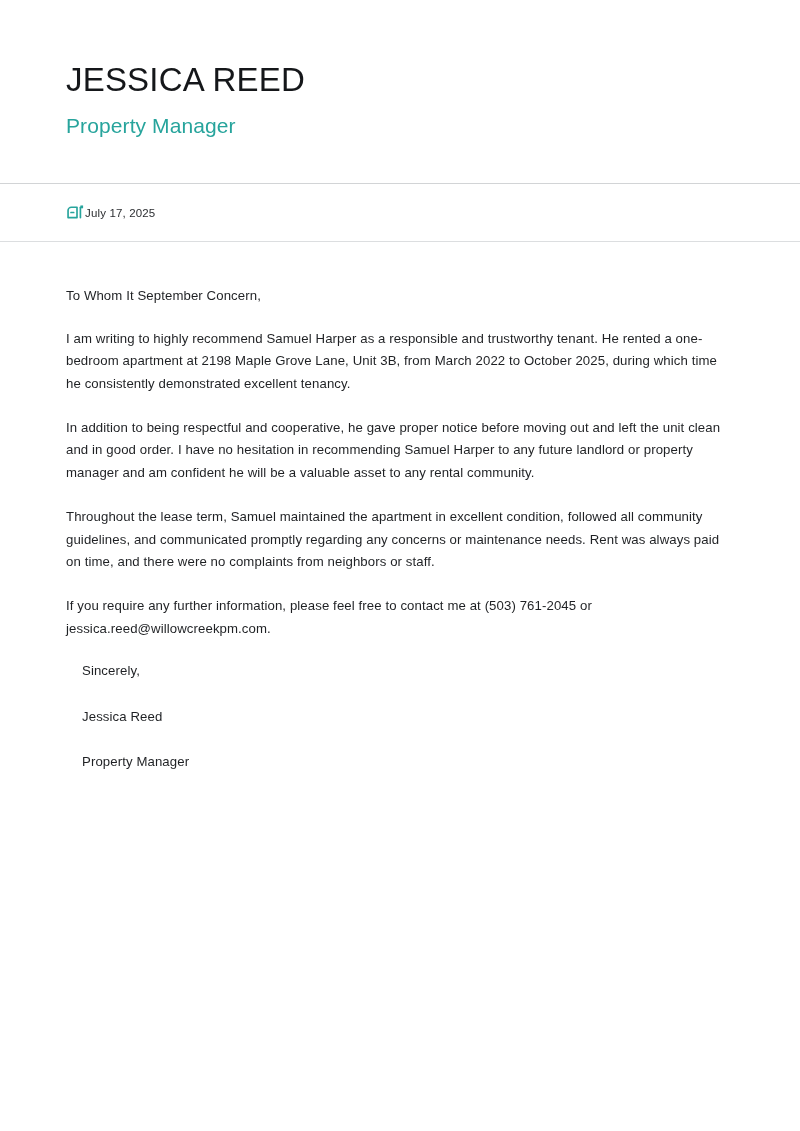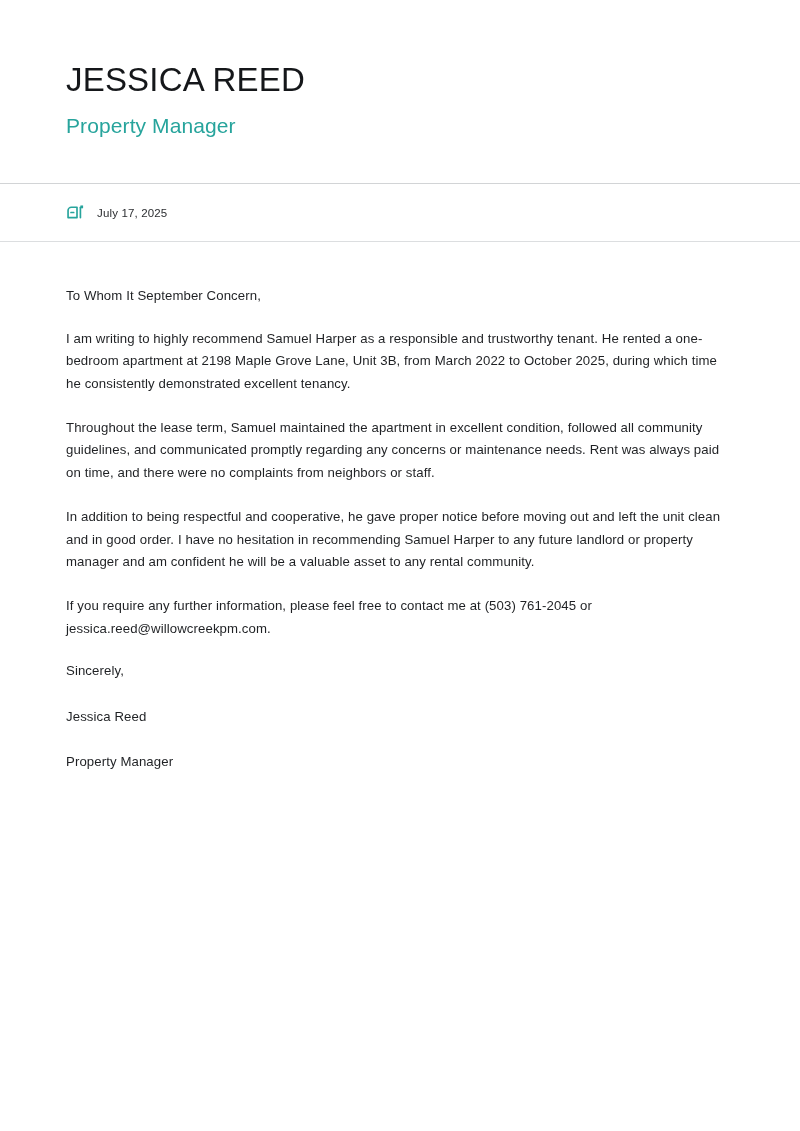--- a/index.html
+++ b/index.html
@@ -68,21 +68,20 @@
   }
   .mailbox-icon {
     width: 19px;
     height: 19px;
     display: block;
     flex: 0 0 auto;
   }
   .meta-date {
     font-size: 11.5px;
     color: #2b2d30;
-    margin-left: 12px;
     letter-spacing: 0.15px;
     white-space: nowrap;
   }
 
   
   .letter {
     padding: 0 66px;
     box-sizing: border-box;
     width: 800px;
   }
@@ -102,21 +101,21 @@
     line-height: 1.72;
     color: #1f2124;
     margin: 0 0 21px 0;
     letter-spacing: 0.1px;
     text-align: left;
   }
   .closing-line {
     font-size: 13.2px;
     line-height: 1.55;
     color: #1f2124;
-    margin: 0 0 25px 0;
+    margin: 0 0 25px 16px;
     letter-spacing: 0.1px;
   }
   .closing-line:last-child { margin-bottom: 0; }
 </style>
 </head>
 <body>
 
 <div class="page">
 
   <header class="masthead">
@@ -143,23 +142,23 @@
   </div>
 
   <hr class="rule bottom">
 
   <main class="letter">
     <div class="letter-inner">
       <p class="salutation">To Whom It September Concern,</p>
 
       <p class="para">I am writing to highly recommend Samuel Harper as a responsible and trustworthy tenant. He rented a one-bedroom apartment at 2198 Maple Grove Lane, Unit 3B, from March 2022 to October 2025, during which time he consistently demonstrated excellent tenancy.</p>
 
+      <p class="para">In addition to being respectful and cooperative, he gave proper notice before moving out and left the unit clean and in good order. I have no hesitation in recommending Samuel Harper to any future landlord or property manager and am confident he will be a valuable asset to any rental community.</p>
+
       <p class="para">Throughout the lease term, Samuel maintained the apartment in excellent condition, followed all community guidelines, and communicated promptly regarding any concerns or maintenance needs. Rent was always paid on time, and there were no complaints from neighbors or staff.</p>
-
-      <p class="para">In addition to being respectful and cooperative, he gave proper notice before moving out and left the unit clean and in good order. I have no hesitation in recommending Samuel Harper to any future landlord or property manager and am confident he will be a valuable asset to any rental community.</p>
 
       <p class="para">If you require any further information, please feel free to contact me at (503) 761-2045 or jessica.reed@willowcreekpm.com.</p>
 
       <p class="closing-line">Sincerely,</p>
 
       <p class="closing-line">Jessica Reed</p>
 
       <p class="closing-line">Property Manager</p>
     </div>
   </main>

